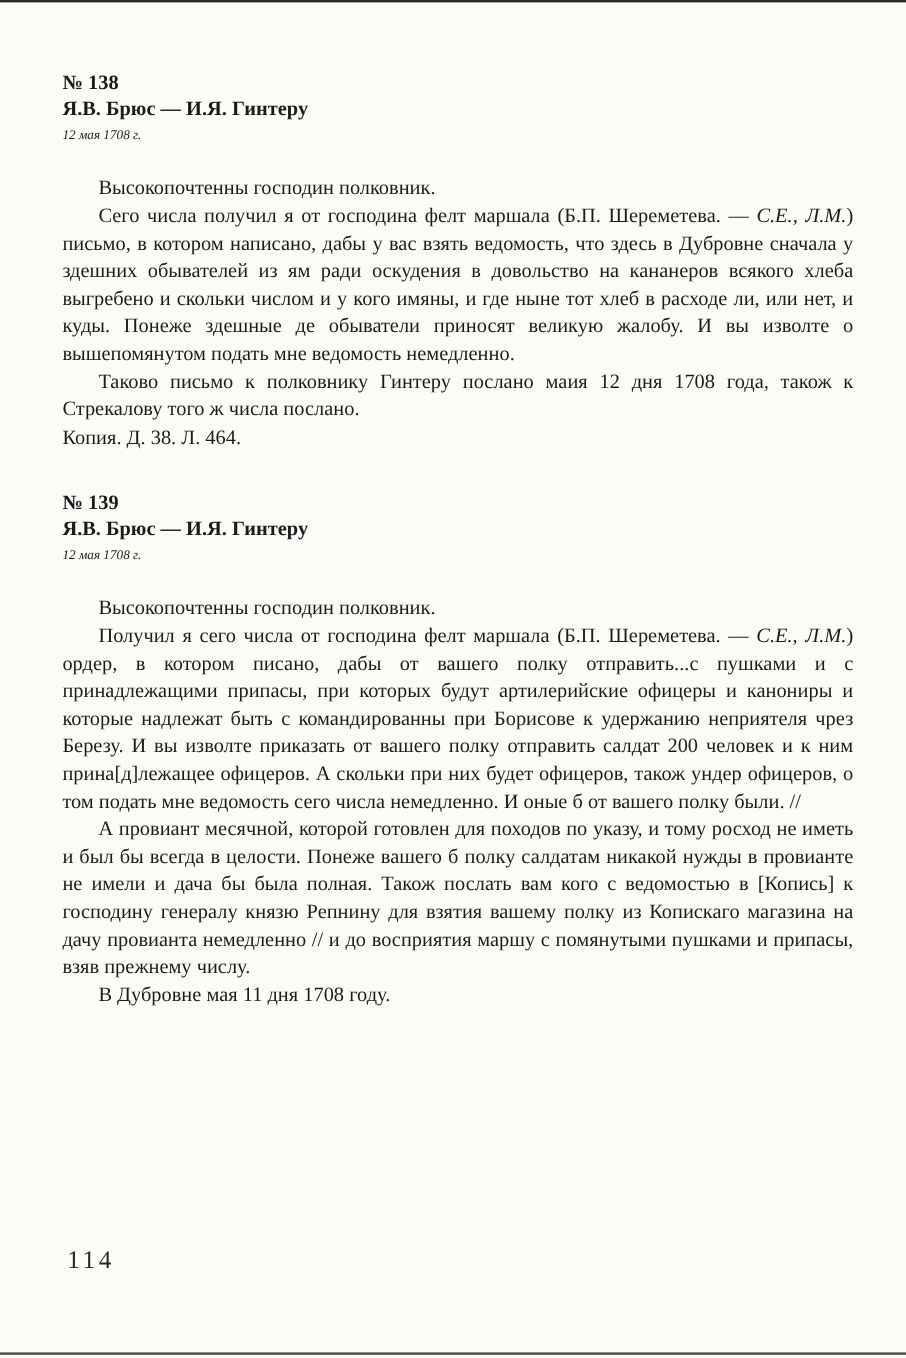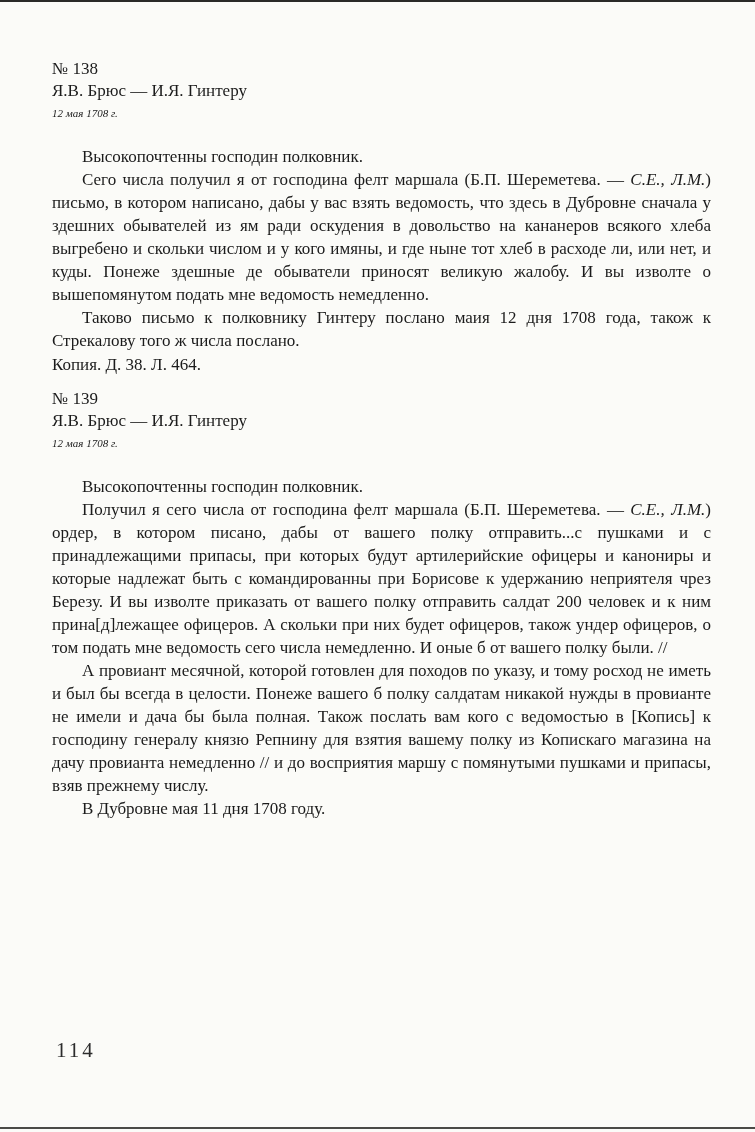--- a/index.html
+++ b/index.html
@@ -19,25 +19,25 @@
     width: 100%;
     background: #2a2a28;
   }
   .scan-edge.top { top: 0; height: 2px; }
   .scan-edge.bottom { bottom: 3px; height: 2px; opacity: .85; }
 
   .page {
     padding: 58px 44px 0 52px;
   }
 
-  .letter + .letter { margin-top: 12px; }
+  .letter + .letter { margin-top: 32px; }
 
   .doc-number,
   .doc-title {
-    font-weight: normal;
+    font-weight: bold;
     font-size: 17px;
     line-height: 22px;
   }
   .doc-date {
     font-size: 11px;
     line-height: 22px;
     font-style: italic;
   }
 
   .letter-body {

